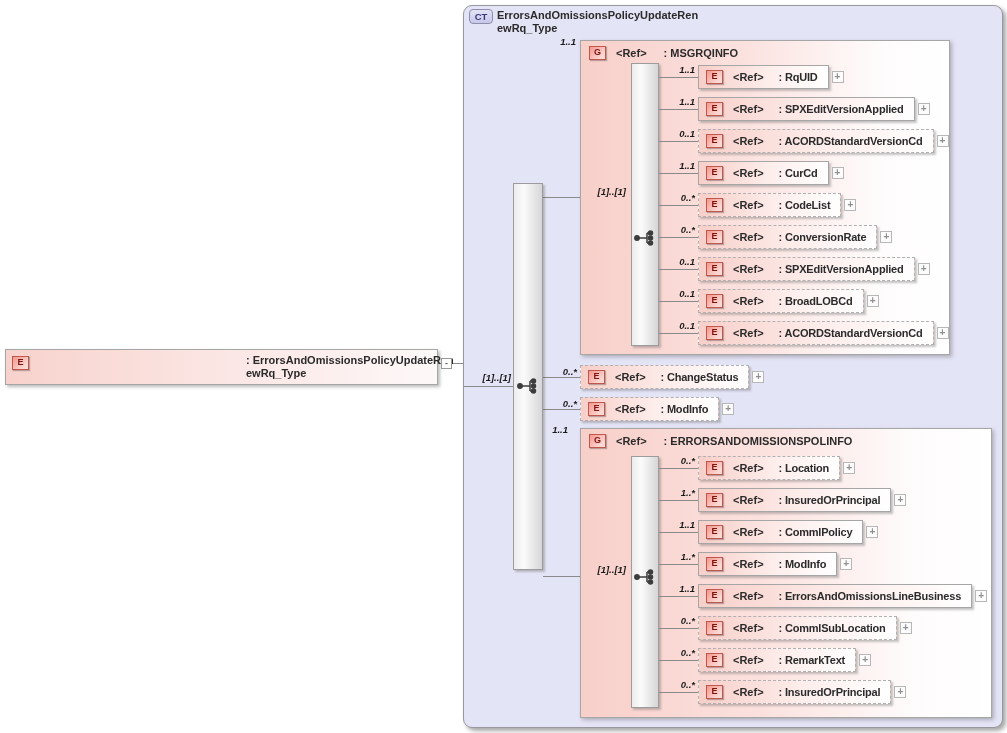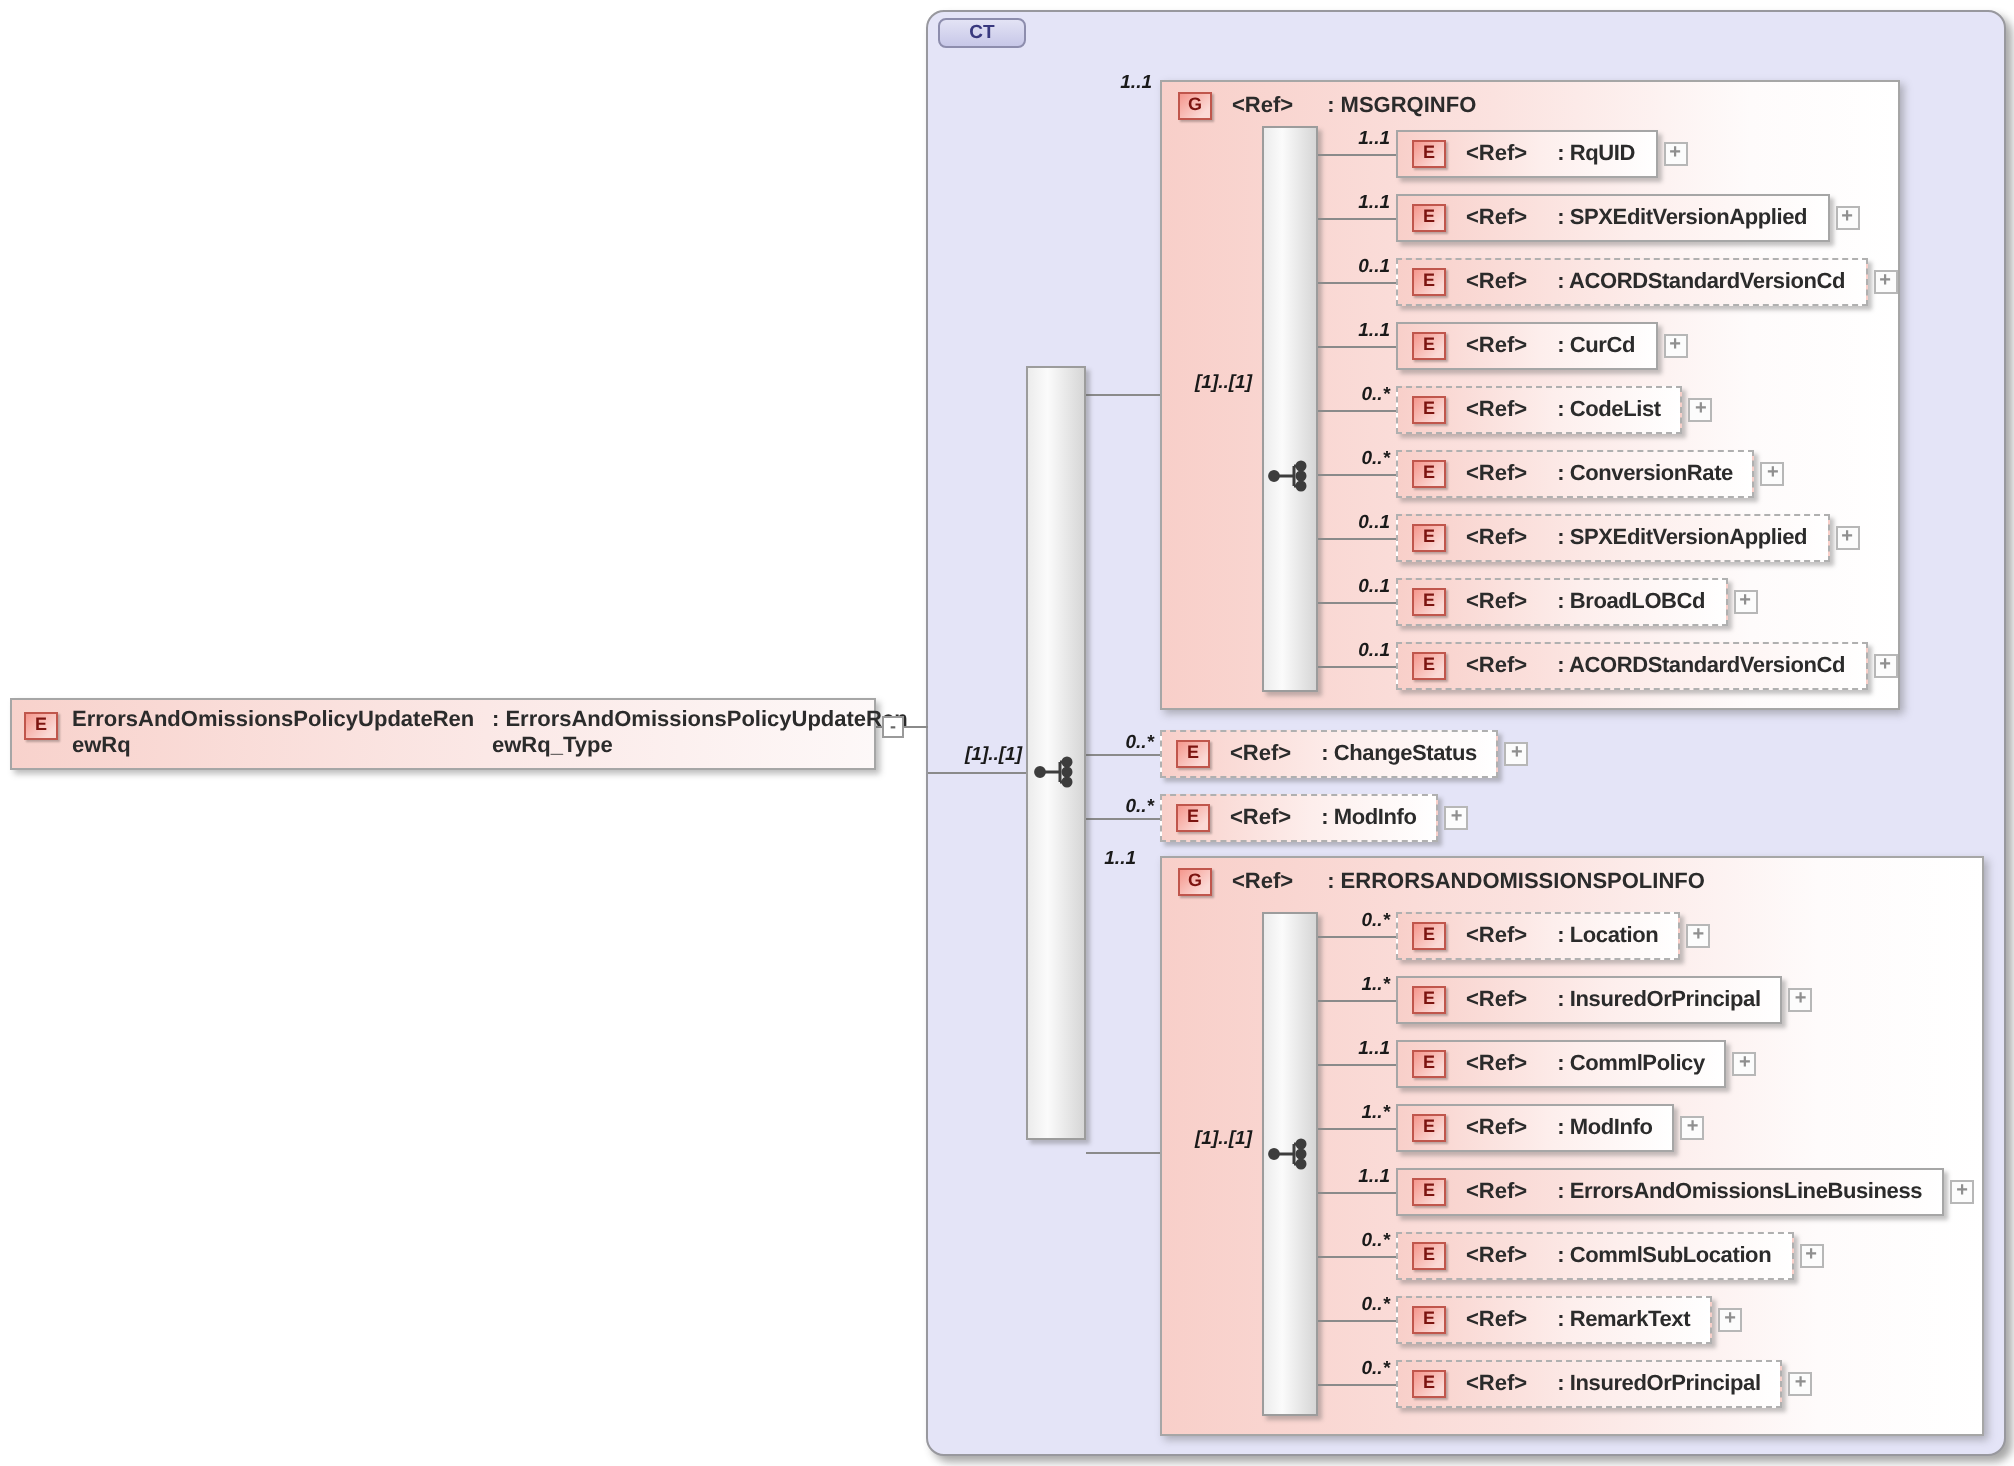--- a/index.html
+++ b/index.html
@@ -7,21 +7,21 @@
          font-family:"Liberation Sans",sans-serif;color:#2b2b2b;}
 
   
   .hline{position:absolute;height:1px;background:#8a8a8a;z-index:1;}
   .lbl{position:absolute;font:italic bold 9.5px "Liberation Sans",sans-serif;color:#1a1a1a;
        text-align:right;z-index:6;white-space:nowrap;}
   .badge{display:inline-block;box-sizing:border-box;width:17px;height:14px;line-height:12px;
          text-align:center;font:bold 9px "Liberation Sans",sans-serif;flex:0 0 auto;}
   .badge.e{background:linear-gradient(135deg,#f5978d 0%,#fbd9d5 80%);border:1px solid #c0564c;
            color:#7c1410;box-shadow:1px 1px 1px rgba(0,0,0,.25);}
-  .badge.ctb{width:44px;height:15px;line-height:13px;background:linear-gradient(#e3e3f5,#c7c7e8);
+  .badge.ctb{width:24px;height:15px;line-height:13px;background:linear-gradient(#e3e3f5,#c7c7e8);
            border:1px solid #8d8dad;color:#38387e;border-radius:4px;font-size:9.5px;}
   .ebox{display:flex;align-items:center;box-sizing:border-box;height:24px;padding:0 10px 0 7px;
         background:linear-gradient(to right,#f8cfc9 0%,#fdeeec 55%,#ffffff 100%);
         border:1px solid #a6a6a6;box-shadow:2px 2px 2px rgba(90,90,90,.35);
         font:bold 11px "Liberation Sans",sans-serif;white-space:nowrap;}
   .ebox.dashed{border:1px dashed #b0b0b0;}
   .ref{margin-left:10px;flex:0 0 auto;}
   .ename{margin-left:15px;flex:0 0 auto;letter-spacing:-0.2px;}
   .plus{margin-left:3px;box-sizing:border-box;width:12px;height:12px;border:1px solid #b7b7b7;
         background:#fcfcfc;color:#8f8f8f;font:bold 10px/10px "Liberation Sans",sans-serif;
@@ -70,28 +70,28 @@
   #group-1 .vbar{left:50px;top:22px;width:28px;height:283px;}
   #group-2 .vbar{left:50px;top:27px;width:28px;height:252px;}
 </style>
 </head>
 <body>
 
 <div class="stage">
 
   <div class="root-elem">
     <span class="badge e">E</span>
-    <div class="nm">ErrorsAndOmissionsPolicyUpdateRenewRq</div>
     <div class="tp">: ErrorsAndOmissionsPolicyUpdateRenewRq_Type</div>
   </div>
   <div class="hline" style="left:438px;top:363px;width:26px;"></div>
   <div class="handle">-</div>
 
   <div class="ct"></div>
   <span class="badge ctb ct-badge">CT</span>
+  <div class="ct-title">ErrorsAndOmissionsPolicyUpdateRenewRq_Type</div>
 
   <div class="hline" style="left:464px;top:386px;width:49px;"></div>
   <div class="lbl" style="left:451px;top:372px;width:60px;">[1]..[1]</div>
 
   <div class="vbar main-bar"></div>
   <svg class="glyph" style="left:517px;top:377px;" width="22" height="18" viewBox="0 0 22 18">
     <g stroke="#3d3d3d" stroke-width="1.5" fill="#3d3d3d">
       <circle cx="3" cy="9" r="2.2"></circle>
       <line x1="3" y1="9" x2="13" y2="9"></line>
       <line x1="13" y1="4" x2="13" y2="14"></line>

